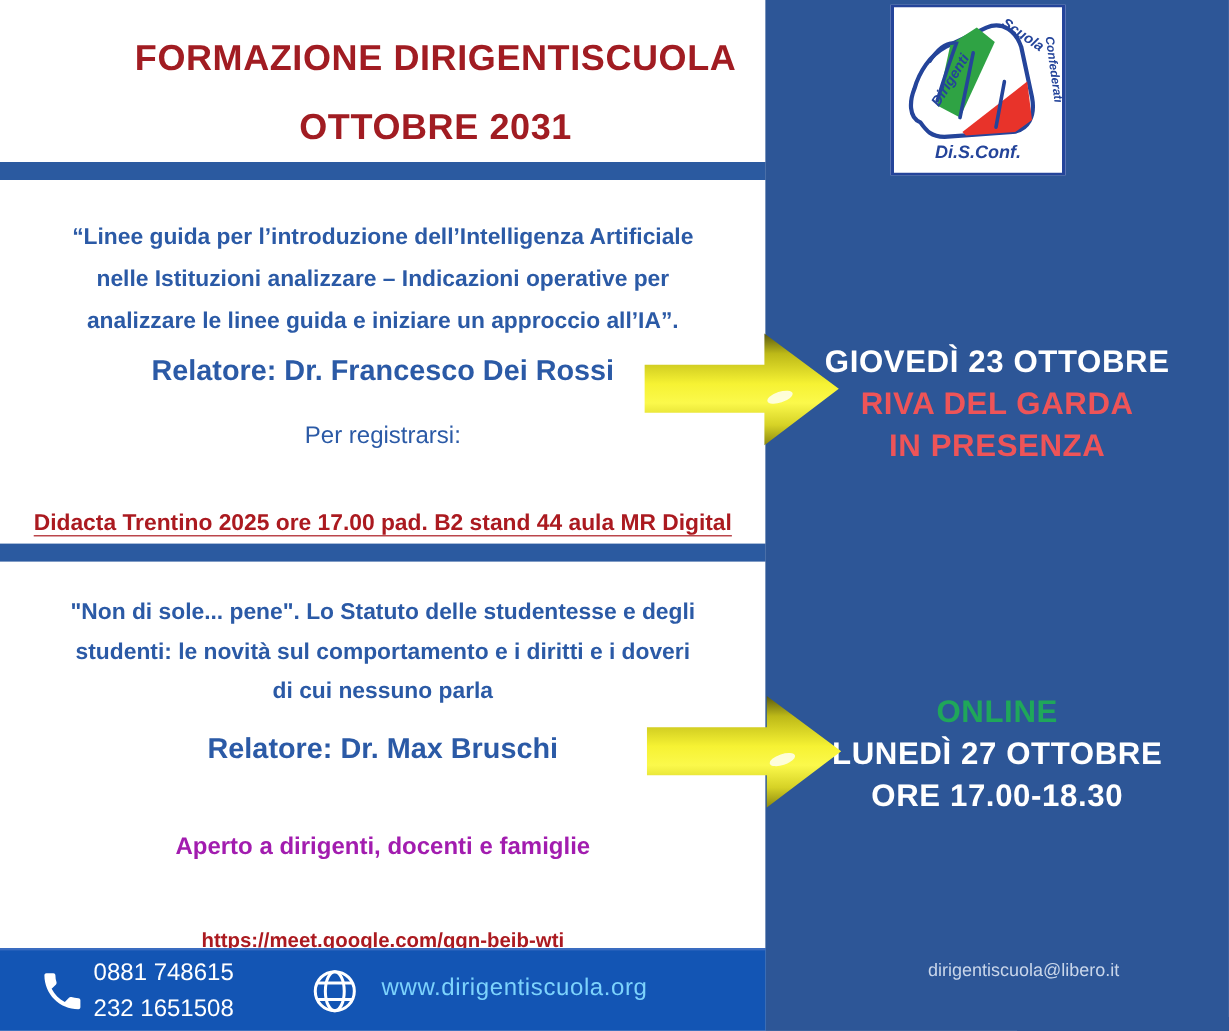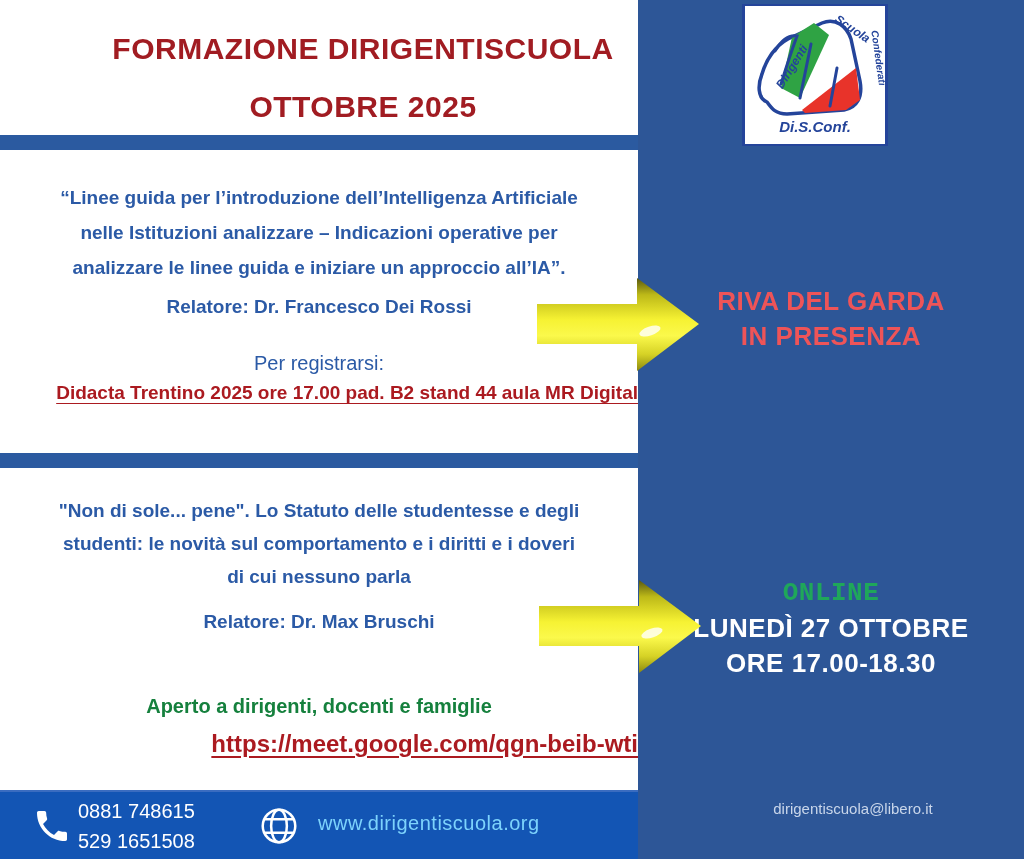--- a/index.html
+++ b/index.html
@@ -22,50 +22,50 @@
   }
   .session-title{
     position:absolute;left:0;width:638px;text-align:center;
     color:#2B5AA6;font-weight:bold;font-size:19px;line-height:35px;
   }
   .session-title .tline{text-underline-offset:4px;}
   #session1-title{top:180px;}
   #session2-title{top:494px;line-height:33px;}
   .relatore{
     position:absolute;left:0;width:638px;text-align:center;
-    color:#2B5AA6;font-weight:bold;font-size:19px;
+    color:#2B5AA6;font-weight:bold;font-size:24px;
   }
   #relatore1{top:296px;}
   #relatore2{top:611px;}
   .register-label{
     position:absolute;top:352px;left:0;width:638px;text-align:center;
     color:#2B5AA6;font-weight:normal;font-size:20px;
   }
   .red-link{
-    position:absolute;left:0;width:638px;text-align:right;
+    position:absolute;left:0;width:638px;text-align:center;
     color:#AB1A20;font-weight:bold;font-size:19px;
-    text-decoration:underline;text-underline-offset:4px;cursor:pointer;
+    text-decoration:underline;text-underline-offset:4px;cursor:pointer;margin-top:44px;
   }
   #register-link{top:382px;}
-  #meet-link{top:730px;font-size:24px;}
+  #meet-link{top:730px;font-size:17px;}
   .aperto{
     position:absolute;top:695px;left:0;width:638px;text-align:center;
-    color:#15803d;font-weight:bold;font-size:20px;
+    color:#a21caf;font-weight:bold;font-size:20px;
   }
 
   
   .side-block{
     position:absolute;left:638px;width:386px;text-align:center;
     font-weight:bold;font-size:26px;line-height:35px;color:#ffffff;letter-spacing:.5px;
   }
   #side-block1{top:284px;}
   #side-block2{top:576px;}
   .c-white{color:#ffffff;}
   .c-coral{color:#EE5458;}
-  .c-green{color:#1FA75A;font-family:Liberation Mono, monospace;}
+  .c-green{color:#1FA75A;}
 
   .emails{
     position:absolute;left:638px;top:798px;width:430px;text-align:center;
     color:#C9D6EA;font-size:15px;line-height:22px;font-weight:normal;
   }
 
   
   .logo-box{
     position:absolute;left:742px;top:4px;width:140px;height:138px;background:#ffffff;
     border:2px solid #24449A;border-left-width:3px;border-right-width:3px;
@@ -91,21 +91,21 @@
     position:absolute;left:318px;top:20px;color:#7dd3fc;font-size:20px;letter-spacing:.5px;
   }
 </style>
 </head>
 <body>
 
 <div class="left-col">
 
   <div class="poster-title">
     <div>FORMAZIONE DIRIGENTISCUOLA</div>
-    <div>OTTOBRE 2025</div>
+    <div>OTTOBRE 2031</div>
   </div>
 
   <div class="session-title" id="session1-title">
     <div class="tline">“Linee guida per l’introduzione dell’Intelligenza Artificiale</div>
     <div class="tline">nelle Istituzioni analizzare – Indicazioni operative per</div>
     <div class="tline">analizzare le linee guida e iniziare un approccio all’IA”.</div>
   </div>
 
   <div class="relatore" id="relatore1">Relatore: Dr. Francesco Dei Rossi</div>
 
@@ -172,41 +172,42 @@
       <stop offset="0.62" stop-color="#FBF94B"></stop>
       <stop offset="0.82" stop-color="#D6D226"></stop>
       <stop offset="1" stop-color="#8C890E"></stop>
     </linearGradient>
   </defs>
   <path d="M0,28 L100,28 L100,2 L162,48 L100,95 L100,68 L0,68 Z" fill="url(#ag2)"></path>
   <ellipse cx="113" cy="55" rx="11" ry="4.5" fill="rgba(255,255,255,0.8)" transform="rotate(-18 113 55)"></ellipse>
 </svg>
 
 <div class="side-block" id="side-block1">
+  <div class="c-white">GIOVEDÌ 23 OTTOBRE</div>
   <div class="c-coral">RIVA DEL GARDA</div>
   <div class="c-coral">IN PRESENZA</div>
 </div>
 
 <div class="side-block" id="side-block2">
   <div class="c-green">ONLINE</div>
   <div class="c-white">LUNEDÌ 27 OTTOBRE</div>
   <div class="c-white">ORE 17.00-18.30</div>
 </div>
 
 <div class="emails">
   <div>dirigentiscuola@libero.it</div>
 </div>
 
 <div class="footer-left">
   <svg class="phone-icon" viewBox="0 0 24 24">
     <path fill="#ffffff" d="M6.62 10.79c1.44 2.83 3.76 5.14 6.59 6.59l2.2-2.21c.27-.27.67-.36 1.02-.24 1.12.37 2.33.57 3.57.57.55 0 1 .45 1 1V20c0 .55-.45 1-1 1-9.39 0-17-7.61-17-17 0-.55.45-1 1-1h3.5c.55 0 1 .45 1 1 0 1.25.2 2.45.57 3.57.11.35.03.74-.25 1.02l-2.2 2.2z"></path>
   </svg>
   <div class="phone-numbers">
     <div>0881 748615</div>
-    <div>529 1651508</div>
+    <div>232 1651508</div>
   </div>
   <svg class="globe-icon" viewBox="0 0 40 40">
     <g fill="none" stroke="#ffffff" stroke-width="2.4">
       <circle cx="20" cy="20" r="15.5"></circle>
       <ellipse cx="20" cy="20" rx="7.5" ry="15.5"></ellipse>
       <path d="M6.2 13.5 H33.8 M6.2 26.5 H33.8"></path>
     </g>
   </svg>
   <div class="website">www.dirigentiscuola.org</div>
 </div>

